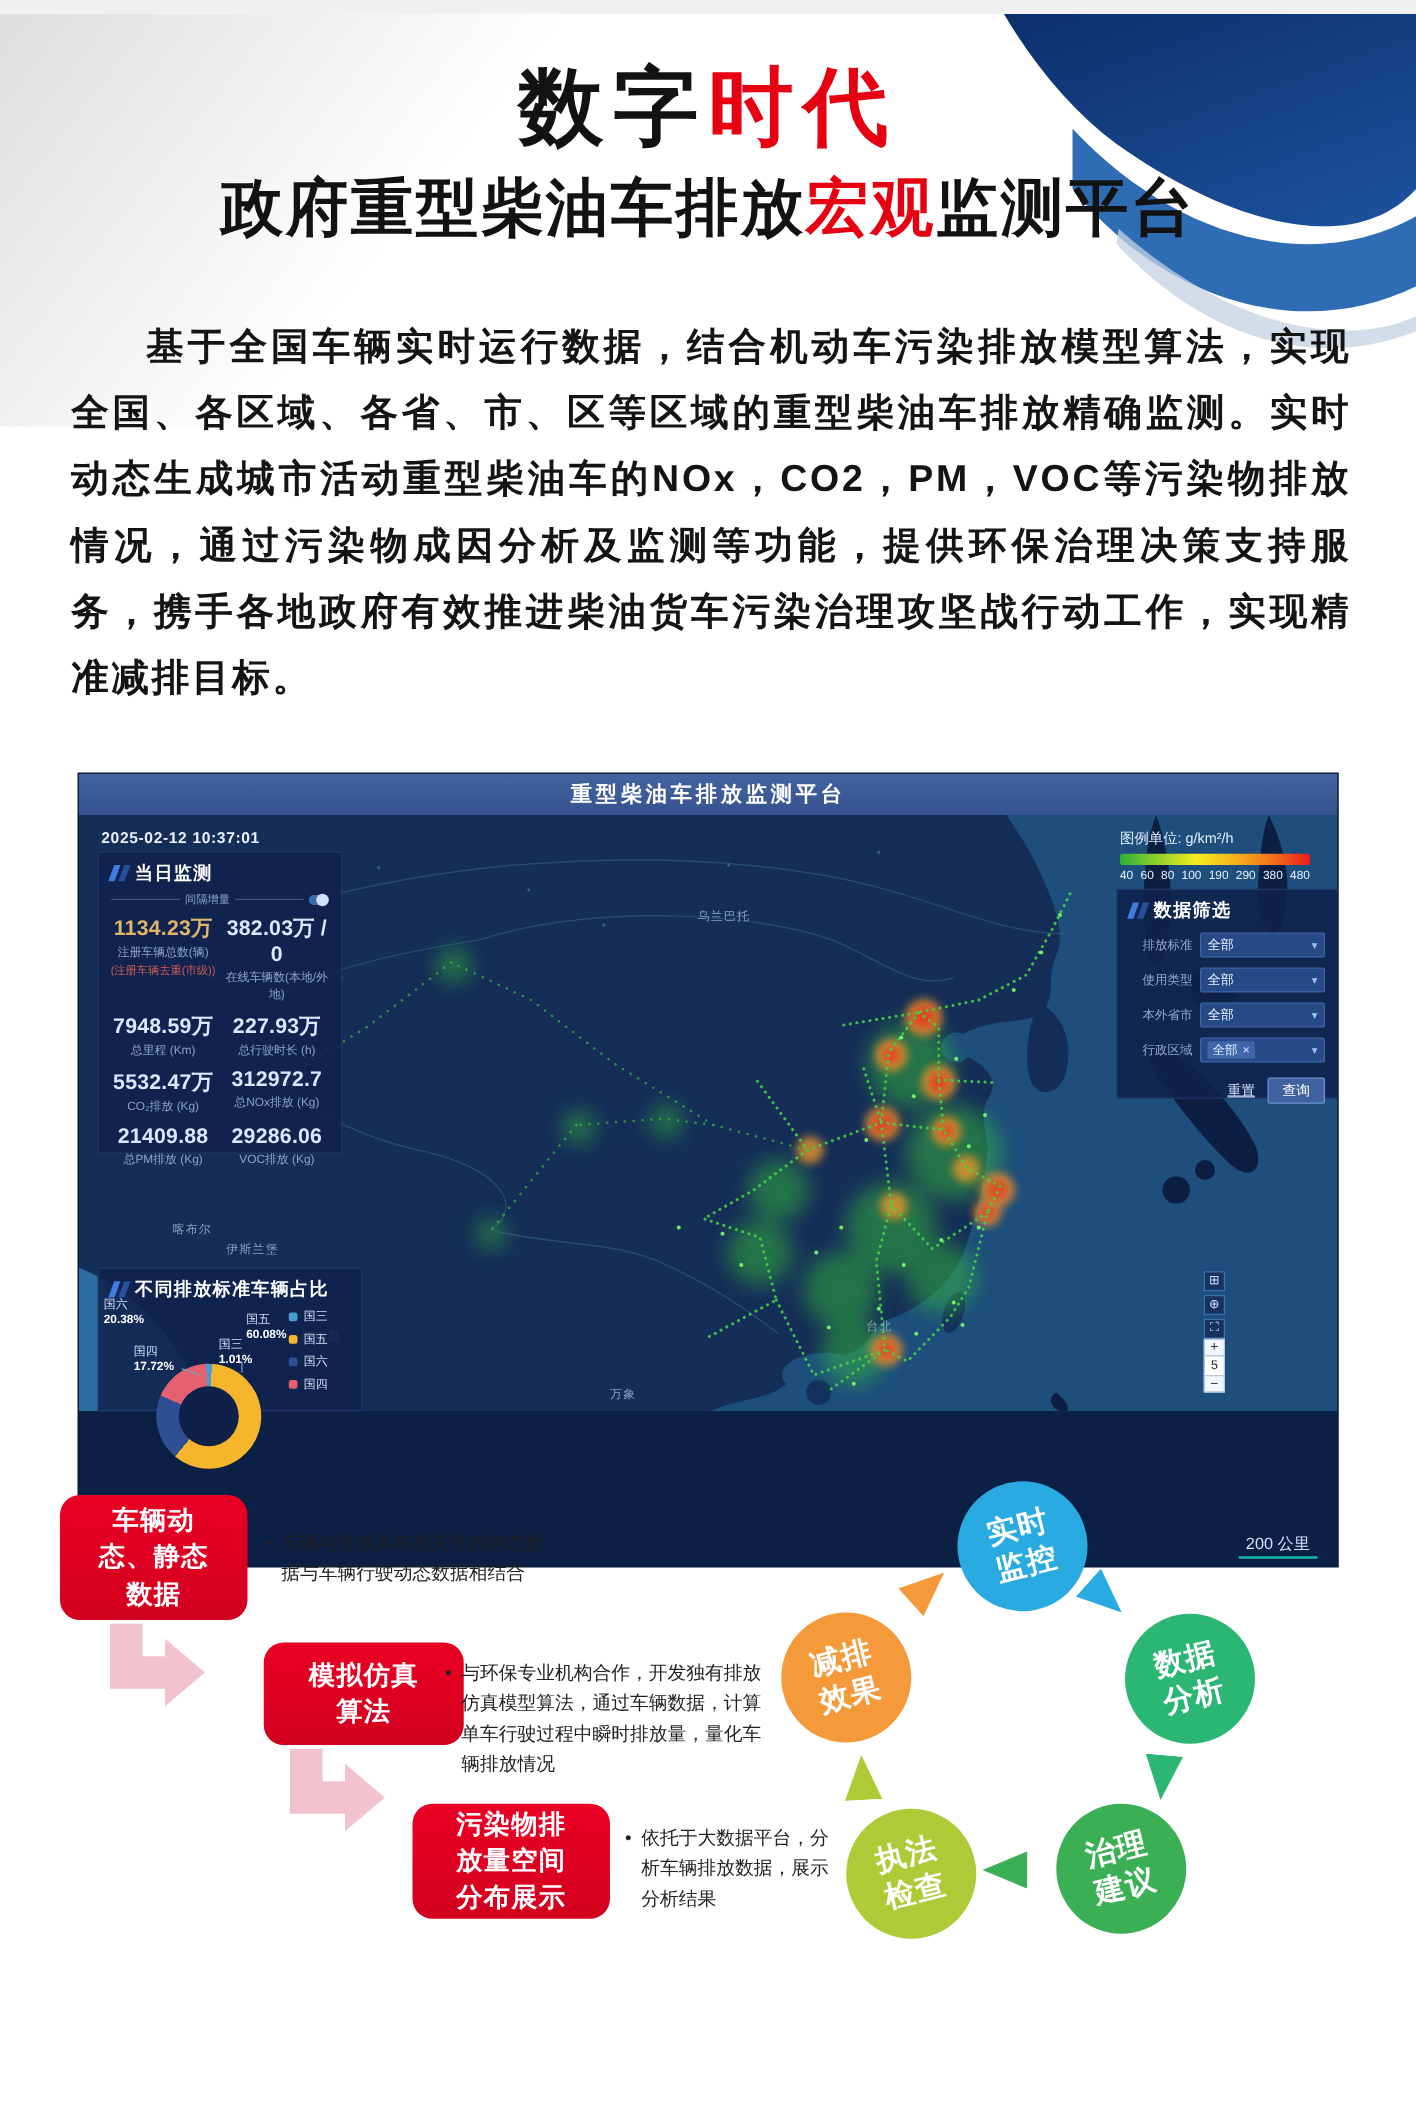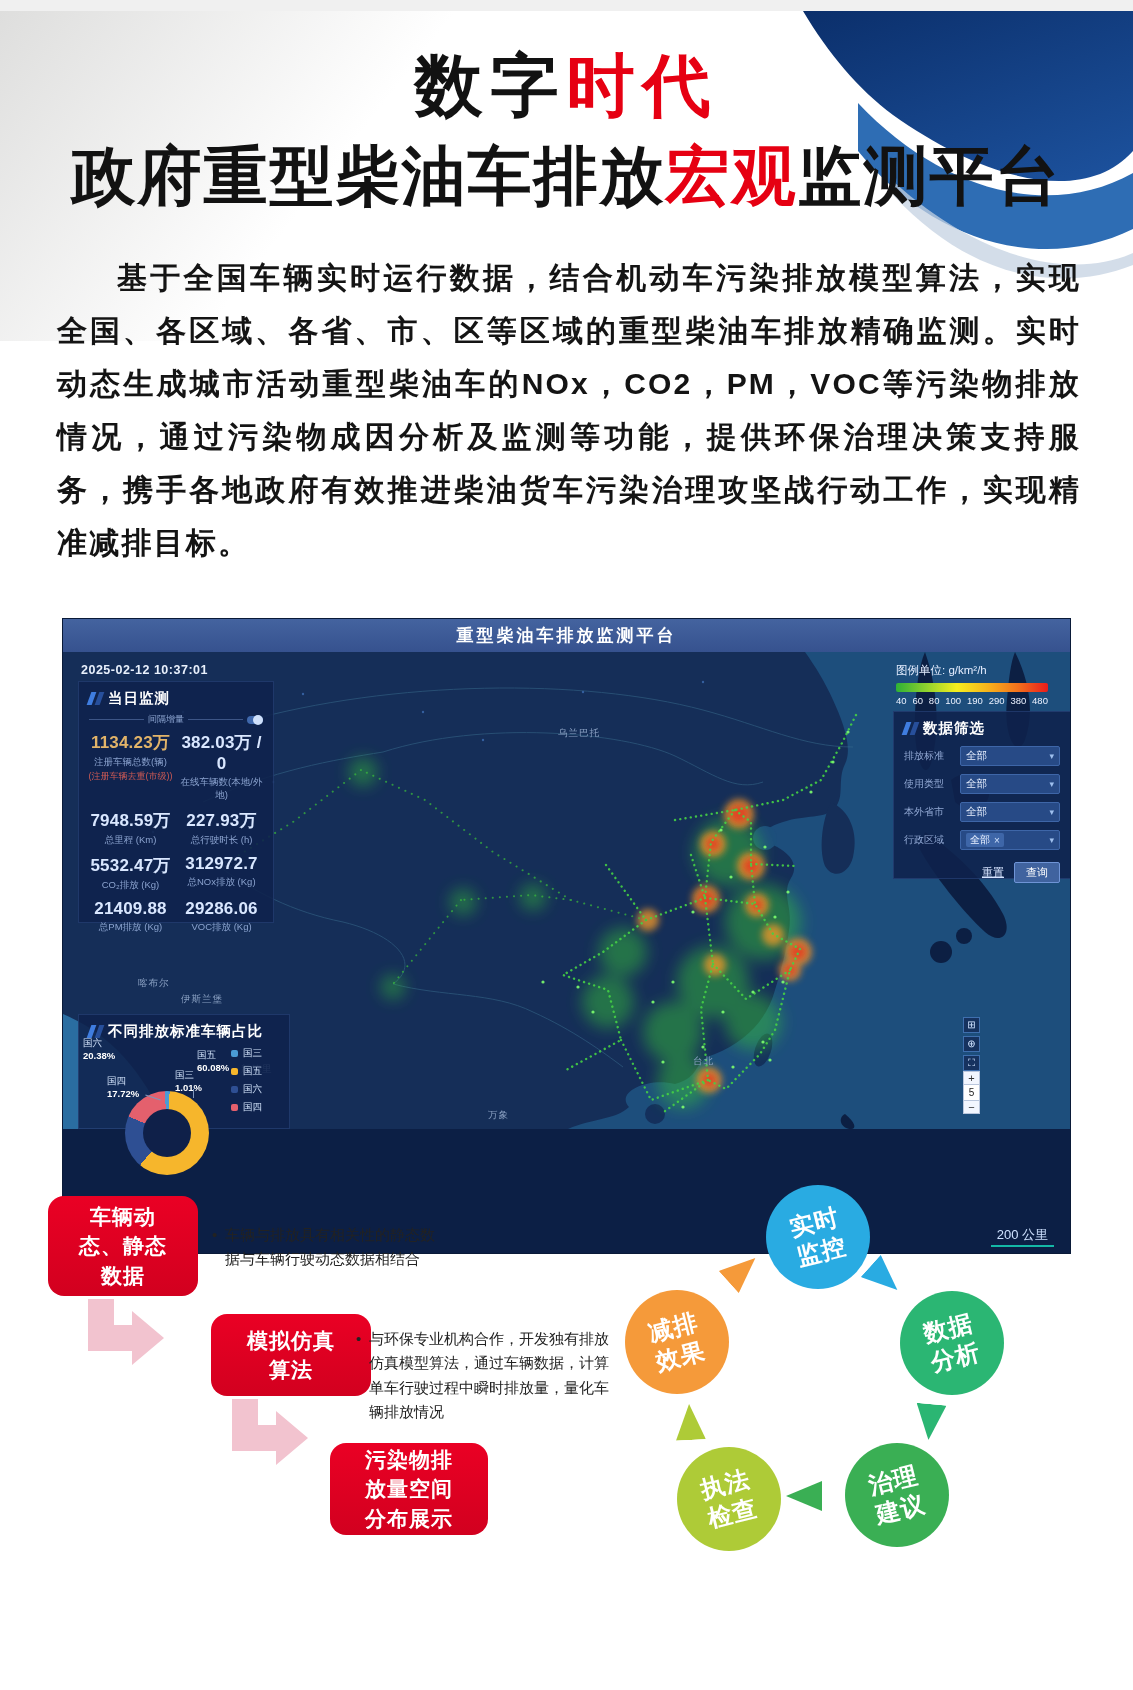--- a/index.html
+++ b/index.html
@@ -8,21 +8,21 @@
 
   
   .corner-wash { position:absolute; left:0; top:0; width:620px; height:330px;
     background:linear-gradient(128deg,#dededd 0%, rgba(255,255,255,0) 52%); }
   .swoosh { position:absolute; right:0; top:0; }
 
   
   .title1 { position:absolute; left:0; top:30px; width:100%; text-align:center;
     font-size:68px; font-weight:900; letter-spacing:8px; color:#121212; }
   .title2 { position:absolute; left:0; top:122px; width:100%; text-align:center;
-    font-size:64px; font-weight:900; letter-spacing:2px; color:#121212; }
+    font-size:50px; font-weight:900; letter-spacing:2px; color:#121212; }
   .red { color:#e60012; }
 
   
   .para { position:absolute; left:57px; top:240px; width:1024px;
     font-size:30px; line-height:53px; letter-spacing:2.2px; font-weight:600;
     color:#141414; text-align:justify; text-indent:2em; }
 
   
   .dash { position:absolute; left:63px; top:608px; width:1007px; height:634px;
     background:#0c1f45; overflow:hidden; box-shadow:0 0 0 1px #0a1a38; }
@@ -54,21 +54,21 @@
   .stat-sub { color:#cf5a54; font-size:9px; margin-top:1px; }
 
   .legendbox { position:absolute; left:833px; top:44px; width:160px; }
   .legend-label { color:#e4edff; font-size:11.5px; }
   .legend-bar { margin-top:5px; width:152px; height:9px; border-radius:2px;
     background:linear-gradient(90deg,#2eb135,#8fd12e,#f5ee1e,#f7b41c,#f2711c,#ea1c1c); }
   .legend-ticks { margin-top:3px; width:152px; display:flex; justify-content:space-between; }
   .legend-ticks span { color:#eaf1ff; font-size:9.5px; }
 
   .filter { left:830px; top:92px; width:178px; height:168px; }
-  .f-row { display:flex; align-items:center; gap:6px; padding:4px 10px; }
+  .f-row { display:flex; align-items:center; gap:6px; padding:4px 10px;text-align:right; }
   .f-label { width:50px; color:#92a9d4; font-size:10px; }
   .f-select { flex:1; height:20px; background:#274a86; border:1px solid #3e66a8; border-radius:2px;
     display:flex; align-items:center; justify-content:space-between; padding:0 5px; cursor:pointer; }
   .f-value { color:#e8f0ff; font-size:10.5px; }
   .f-caret { color:#9fc0ef; font-size:9px; }
   .f-tag { background:#3e66a8; border-radius:2px; padding:0 4px; display:flex; gap:4px; align-items:center; }
   .f-tag .f-value { font-size:10px; }
   .f-close { color:#cfe0fb; font-size:10px; }
   .f-buttons { display:flex; justify-content:flex-end; align-items:center; gap:10px; padding:8px 10px; }
   .reset-link { color:#d7e4ff; font-size:11px; text-decoration:underline; cursor:pointer; }
@@ -464,20 +464,21 @@
     <path d="M88,1288 L114,1288 L114,1314 L132,1314 L132,1300 L164,1327 L132,1354 L132,1340 L88,1340 Z" fill="#f2c3cf"></path>
     <path d="M232,1388 L258,1388 L258,1414 L276,1414 L276,1400 L308,1427 L276,1454 L276,1440 L232,1440 Z" fill="#f2c3cf"></path>
   </svg>
 
   <div class="redbox rb1">车辆动态、静态数据</div>
   <div class="redbox rb2">模拟仿真算法</div>
   <div class="redbox rb3">污染物排放量空间分布展示</div>
 
   <div class="desc d2">与环保专业机构合作，开发独有排放仿真模型算法，通过车辆数据，计算单车行驶过程中瞬时排放量，量化车辆排放情况</div>
   <div class="desc d1">车辆与排放具有相关性的静态数据与车辆行驶动态数据相结合</div>
+  <div class="desc d3">依托于大数据平台，分析车辆排放数据，展示分析结果</div>
 
   <div class="cycle-circle cc1" style="background: rgb(41, 171, 226);">
     <span>实时监控</span>
   </div>
   <div class="cycle-circle cc2" style="background: rgb(43, 182, 115);">
     <span>数据分析</span>
   </div>
   <div class="cycle-circle cc3" style="background: rgb(58, 175, 84);">
     <span>治理建议</span>
   </div>

